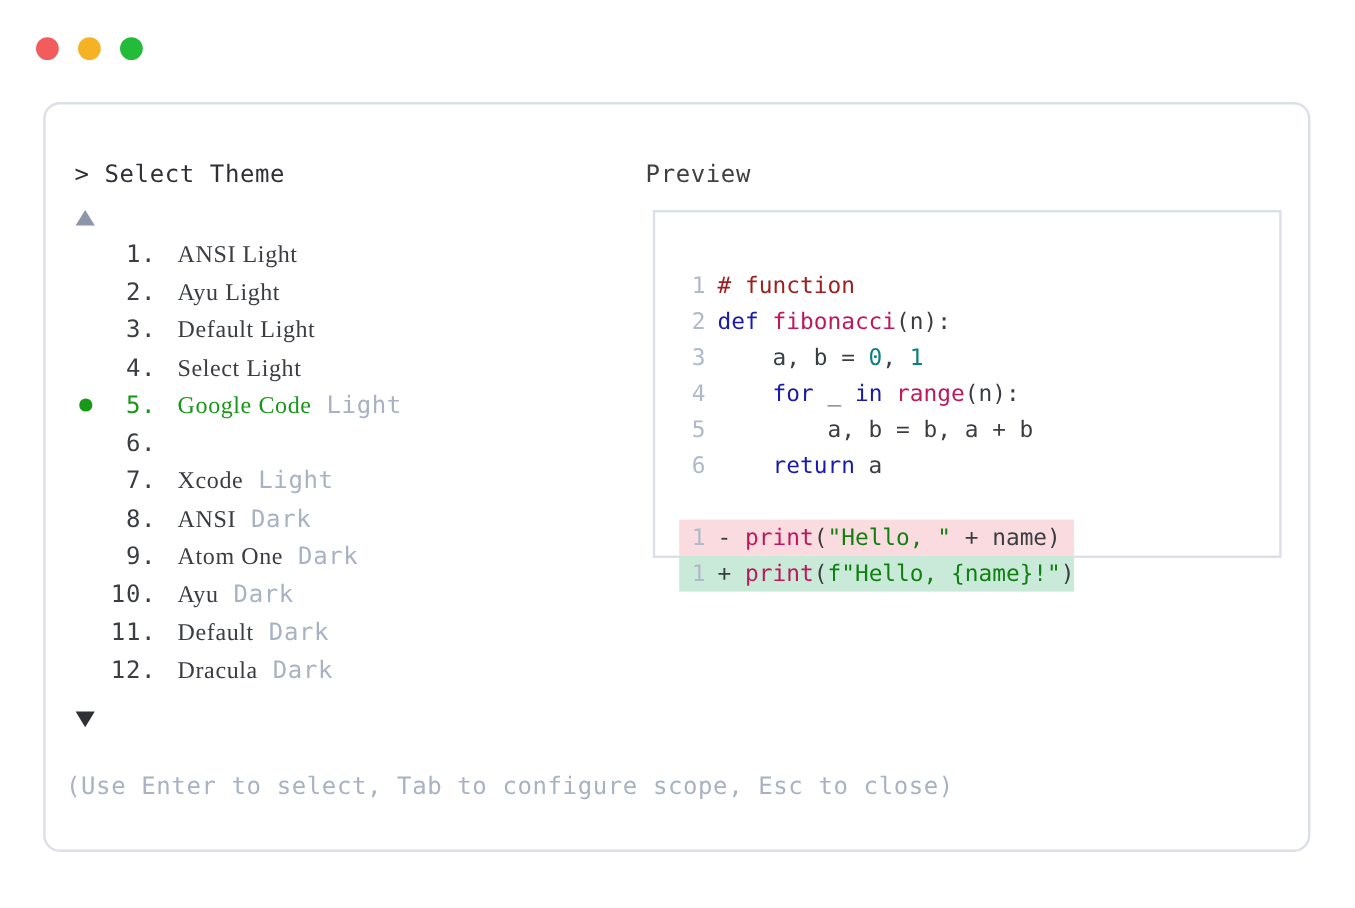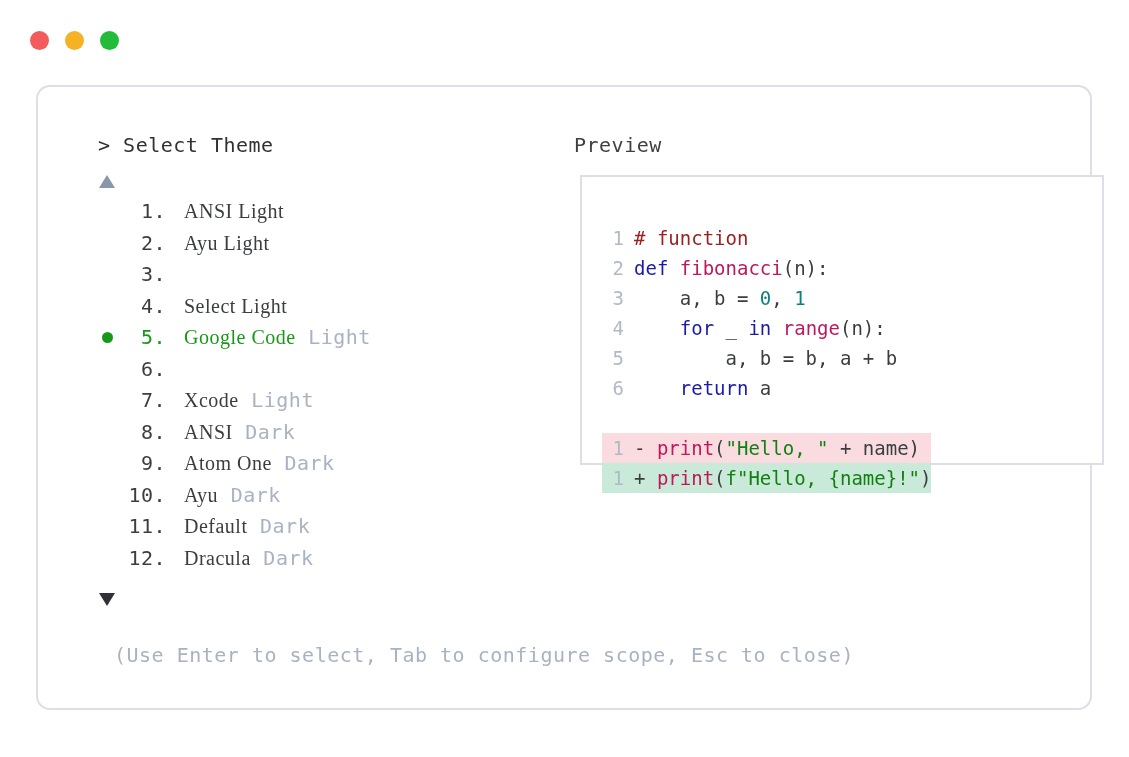--- a/index.html
+++ b/index.html
@@ -42,21 +42,20 @@
     height: 625px;
     box-sizing: border-box;
     border: 2px solid #dcdfe8;
     border-radius: 14px;
     background: #ffffff;
   }
 
   .panel-inner {
     position: absolute;
     inset: 0;
-    margin-left: 36px;
   }
 
   
   .head-select {
     position: absolute;
     left: 24px;
     top: 46px;
     font-size: 20px;
     color: #2f3136;
     letter-spacing: 0.5px;
@@ -175,21 +174,21 @@
   .tok-comment { color: #9c2020; }
   .tok-kw      { color: #1a1aab; }
   .tok-fn      { color: #be185d; }
   .tok-num     { color: #0c8080; }
   .tok-str     { color: #118011; }
   .tok-plain   { color: #3a3d42; }
 
   
   .hint {
     position: absolute;
-    left: 40px;
+    left: 17px;
     top: 556px;
     font-size: 20px;
     letter-spacing: 0.5px;
     color: #a9b2c3;
     white-space: pre;
   }
 </style>
 </head>
 <body>
 
@@ -205,21 +204,21 @@
     <div class="head-select"><span>&gt;</span> <span>Select Theme</span></div>
 
     <div class="head-preview">Preview</div>
 
     <div class="arrow-up"></div>
     <div class="arrow-down"></div>
 
     <div class="theme-list" id="theme-list">
         <div class="theme-row"><span class="bullet-cell"></span><span class="idx">1.</span><span class="idx-dot"> </span><span class="tname">ANSI Light</span></div>
         <div class="theme-row"><span class="bullet-cell"></span><span class="idx">2.</span><span class="idx-dot"> </span><span class="tname">Ayu Light</span></div>
-        <div class="theme-row"><span class="bullet-cell"></span><span class="idx">3.</span><span class="idx-dot"> </span></div>
+        <div class="theme-row"><span class="bullet-cell"></span><span class="idx">3.</span><span class="idx-dot"> </span><span class="tname">Default Light</span></div>
         <div class="theme-row"><span class="bullet-cell"></span><span class="idx">4.</span><span class="idx-dot"> </span><span class="tname">Select Light</span></div>
         <div class="theme-row selected"><span class="bullet-cell"><span class="bullet"></span></span><span class="idx">5.</span><span class="idx-dot"> </span><span class="tname">Google Code</span><span class="tvariant"> Light</span></div>
         <div class="theme-row"><span class="bullet-cell"></span><span class="idx">6.</span><span class="idx-dot"> </span></div>
         <div class="theme-row"><span class="bullet-cell"></span><span class="idx">7.</span><span class="idx-dot"> </span><span class="tname">Xcode</span><span class="tvariant"> Light</span></div>
         <div class="theme-row"><span class="bullet-cell"></span><span class="idx">8.</span><span class="idx-dot"> </span><span class="tname">ANSI</span><span class="tvariant"> Dark</span></div>
         <div class="theme-row"><span class="bullet-cell"></span><span class="idx">9.</span><span class="idx-dot"> </span><span class="tname">Atom One</span><span class="tvariant"> Dark</span></div>
         <div class="theme-row"><span class="bullet-cell"></span><span class="idx">10.</span><span class="idx-dot"> </span><span class="tname">Ayu</span><span class="tvariant"> Dark</span></div>
         <div class="theme-row"><span class="bullet-cell"></span><span class="idx">11.</span><span class="idx-dot"> </span><span class="tname">Default</span><span class="tvariant"> Dark</span></div>
         <div class="theme-row"><span class="bullet-cell"></span><span class="idx">12.</span><span class="idx-dot"> </span><span class="tname">Dracula</span><span class="tvariant"> Dark</span></div>
       </div>

